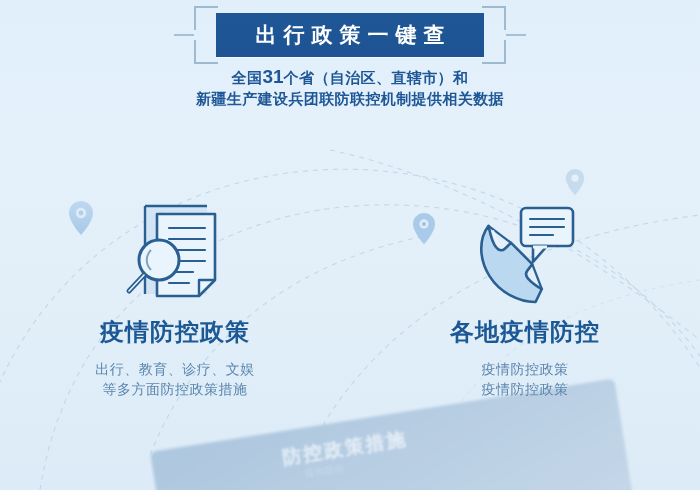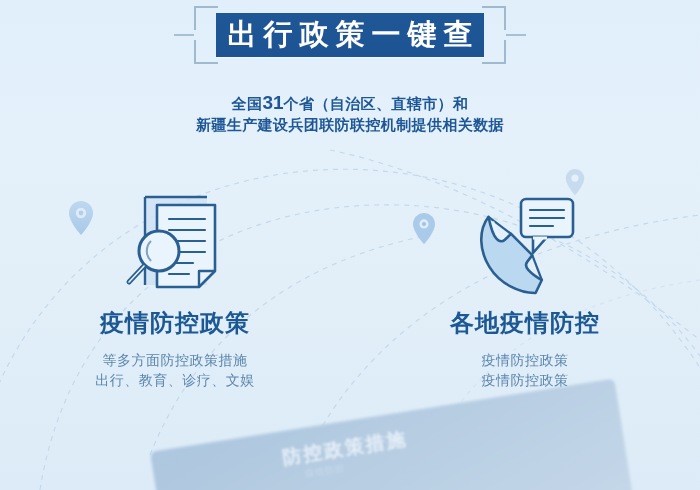--- a/index.html
+++ b/index.html
@@ -69,44 +69,44 @@
     position:relative;width:340px;height:62px;margin:4px auto 0 auto;
   }
   .title-banner{
     position:absolute;left:36px;top:9px;
     width:268px;height:44px;
     background:linear-gradient(180deg,#1f5796 0%,#1d5392 100%);
     box-shadow:0 1px 0 rgba(255,255,255,.55);
     display:flex;align-items:center;justify-content:center;
   }
   .title-text{
-    color:#ffffff;font-size:29px;font-weight:bold;
+    color:#ffffff;font-size:21px;font-weight:bold;
     letter-spacing:7px;text-indent:7px;
     font-family:"DejaVu Sans","Liberation Sans",sans-serif;
   }
   .brk{position:absolute;border-color:#9fb9cf;border-style:solid;width:22px;height:22px;}
   .brk.tl{left:14px;top:2px;border-width:2px 0 0 2px;}
   .brk.bl{left:14px;bottom:2px;border-width:0 0 2px 2px;}
   .brk.tr{right:14px;top:2px;border-width:2px 2px 0 0;}
   .brk.br{right:14px;bottom:2px;border-width:0 2px 2px 0;}
   .dash{position:absolute;top:30px;width:20px;height:2px;background:#a8c0d4;}
   .dash.l{left:-6px;}
   .dash.r{right:-6px;}
 
   .subtitle{
-    text-align:center;margin-top:26px;
+    text-align:center;margin-top:0;
     color:#1f5796;font-weight:bold;
     font-size:15px;line-height:21px;
     letter-spacing:.4px;
   }
   .subtitle .num{font-size:19px;letter-spacing:0;}
 
   
   .cols{
-    position:absolute;left:0;top:181px;width:700px;
+    position:absolute;left:0;top:190px;width:700px;
     display:flex;
   }
   .col{width:350px;display:flex;flex-direction:column;align-items:center;}
   .icon-box{height:120px;display:flex;align-items:center;justify-content:center;}
   .col-title{
     color:#1c5894;font-weight:bold;font-size:24px;line-height:31px;
     text-align:center;letter-spacing:1px;margin-top:6px;
   }
   .col-desc{
     color:#5b86ad;font-size:14px;line-height:20px;text-align:center;
@@ -203,22 +203,22 @@
           <circle cx="44" cy="66" r="20" fill="#eaf4fd" stroke="#2a5f91" stroke-width="3"></circle>
           <path d="M36 56 A14 14 0 0 0 36 76" fill="none" stroke="#2a5f91" stroke-width="2" opacity=".55"></path>
           <path d="M29 81 L14 97" stroke="#2a5f91" stroke-width="5" stroke-linecap="round"></path>
           <path d="M29 81 L14 97" stroke="#eaf4fd" stroke-width="1.6" stroke-linecap="round"></path>
         </svg>
       </div>
       <div class="col-title">
         <div>疫情防控政策</div>
       </div>
       <div class="col-desc">
+        <div>出行、教育、诊疗、文娱</div>
         <div>等多方面防控政策措施</div>
-        <div>出行、教育、诊疗、文娱</div>
       </div>
     </div>
 
     <div class="col">
       <div class="icon-box">
         <svg width="120" height="112" viewBox="0 0 120 112">
 
           <rect x="56" y="14" width="52" height="38" rx="5" fill="#eaf4fd" stroke="#2a5f91" stroke-width="2.6"></rect>
           <path d="M68 52 L68 68 L82 52 Z" fill="#eaf4fd" stroke="#2a5f91" stroke-width="2.6" stroke-linejoin="round"></path>
           <path d="M68 53 H82" stroke="#eaf4fd" stroke-width="3"></path>

